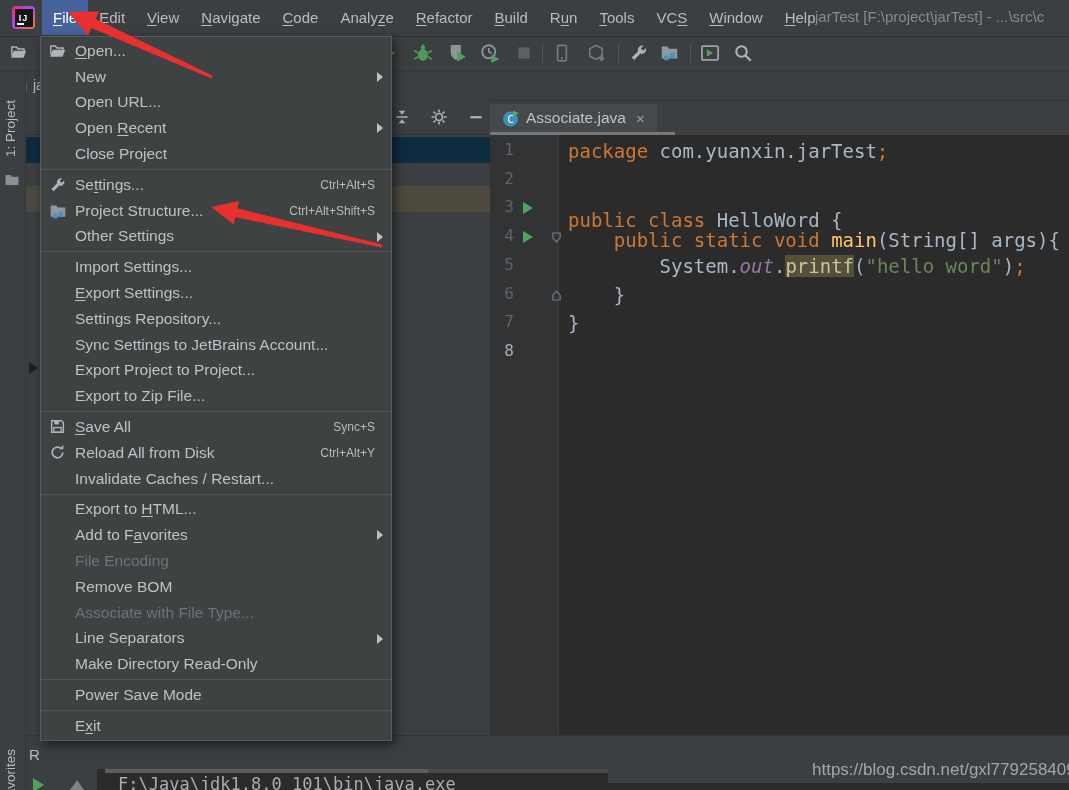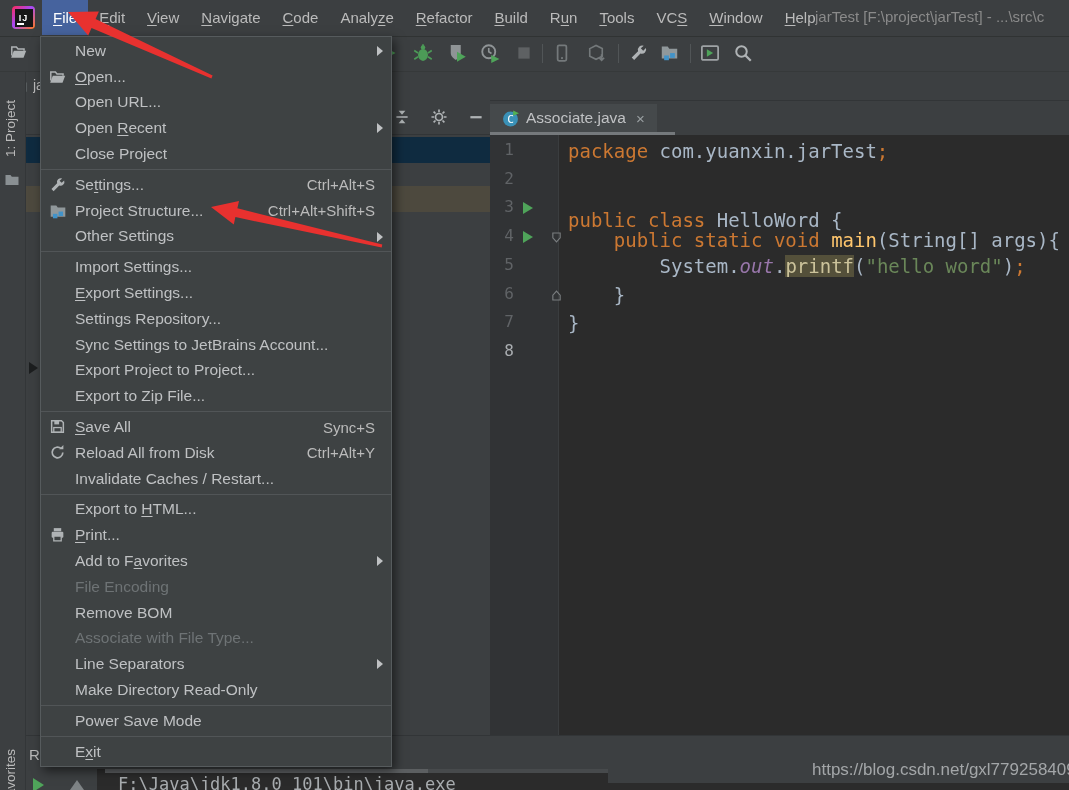--- a/index.html
+++ b/index.html
@@ -78,21 +78,21 @@
   .watermark{position:absolute;left:812px;top:760px;font-size:17px;color:#A3A6A8;z-index:40;}
   .run-label{position:absolute;left:29px;top:746px;font-size:15px;color:#BBBBBB;}
 
   
   .popup{position:absolute;left:40px;top:36px;width:350px;background:#3E4243;border:1px solid #565B5D;
          box-shadow:3px 4px 10px rgba(0,0,0,.55);z-index:50;padding:1px 0;}
   .menu-row{position:relative;display:flex;align-items:center;height:25.8px;padding:0 14px 0 8px;
             font-size:15.5px;color:#BFC1C3;}
   .menu-row .icn{width:22px;height:18px;flex:0 0 22px;margin-right:4px;}
   .menu-row .lbl{white-space:nowrap;}
-  .menu-row .sc{margin-left:auto;color:#BBBBBB;font-size:15px;padding-right:2px;}
+  .menu-row .sc{margin-left:auto;color:#BBBBBB;font-size:12px;padding-right:2px;}
   .menu-row.disabled{color:#6E7375;}
   .menu-sep{height:1px;background:#515557;margin:2px 0;}
   .sub-arrow{position:absolute;right:8px;top:8px;width:0;height:0;
              border-left:6px solid #BFC1C3;border-top:5px solid transparent;border-bottom:5px solid transparent;}
 
   .arrows{position:absolute;left:0;top:0;z-index:60;pointer-events:none;}
 </style>
 </head>
 <body>
 
@@ -332,32 +332,32 @@
     <div class="bottom-dark"></div>
     <div class="play-sm"></div>
     <div class="up-sm"></div>
   </div>
 
   <div class="run-label">R</div>
   <div class="watermark">https://blog.csdn.net/gxl779258409</div>
 
   <div class="popup" id="file-menu">
       <div class="menu-row">
-        <span class="icn"></span>
-        <span class="lbl">New</span>
-        <span class="sub-arrow"></span>
-      </div>
-      <div class="menu-row">
         <span class="icn">
           <svg width="18" height="18" viewBox="0 0 16 16">
             <path d="M1 13l2.4-6.2h11L12 13z" fill="#AFB3B5"></path>
             <path d="M1.6 11V3.5h4.1l1.4 1.8h5.4v1.5" fill="none" stroke="#AFB3B5" stroke-width="1.3"></path>
           </svg>
         </span>
         <span class="lbl"><u>O</u>pen...</span>
+      </div>
+      <div class="menu-row">
+        <span class="icn"></span>
+        <span class="lbl">New</span>
+        <span class="sub-arrow"></span>
       </div>
       <div class="menu-row">
         <span class="icn"></span>
         <span class="lbl">Open URL...</span>
       </div>
       <div class="menu-row">
         <span class="icn"></span>
         <span class="lbl">Open <u>R</u>ecent</span>
         <span class="sub-arrow"></span>
       </div>
@@ -441,30 +441,20 @@
       <div class="menu-row">
         <span class="icn"></span>
         <span class="lbl">Invalidate Caches / Restart...</span>
       </div>
       <div class="menu-sep"></div>
       <div class="menu-row">
         <span class="icn"></span>
         <span class="lbl">Export to <u>H</u>TML...</span>
       </div>
       <div class="menu-row">
-        <span class="icn">
-          <svg width="17" height="17" viewBox="0 0 16 16">
-            <rect x="2.5" y="5.5" width="11" height="5.5" rx="1" fill="#AFB3B5"></rect>
-            <rect x="4.5" y="2" width="7" height="3" fill="#AFB3B5"></rect>
-            <rect x="4.5" y="9.5" width="7" height="4.5" fill="#3E4243" stroke="#AFB3B5" stroke-width="1.2"></rect>
-          </svg>
-        </span>
-        <span class="lbl"><u>P</u>rint...</span>
-      </div>
-      <div class="menu-row">
         <span class="icn"></span>
         <span class="lbl">Add to F<u>a</u>vorites</span>
         <span class="sub-arrow"></span>
       </div>
       <div class="menu-row disabled">
         <span class="icn"></span>
         <span class="lbl">File Encoding</span>
       </div>
       <div class="menu-row">
         <span class="icn"></span>

